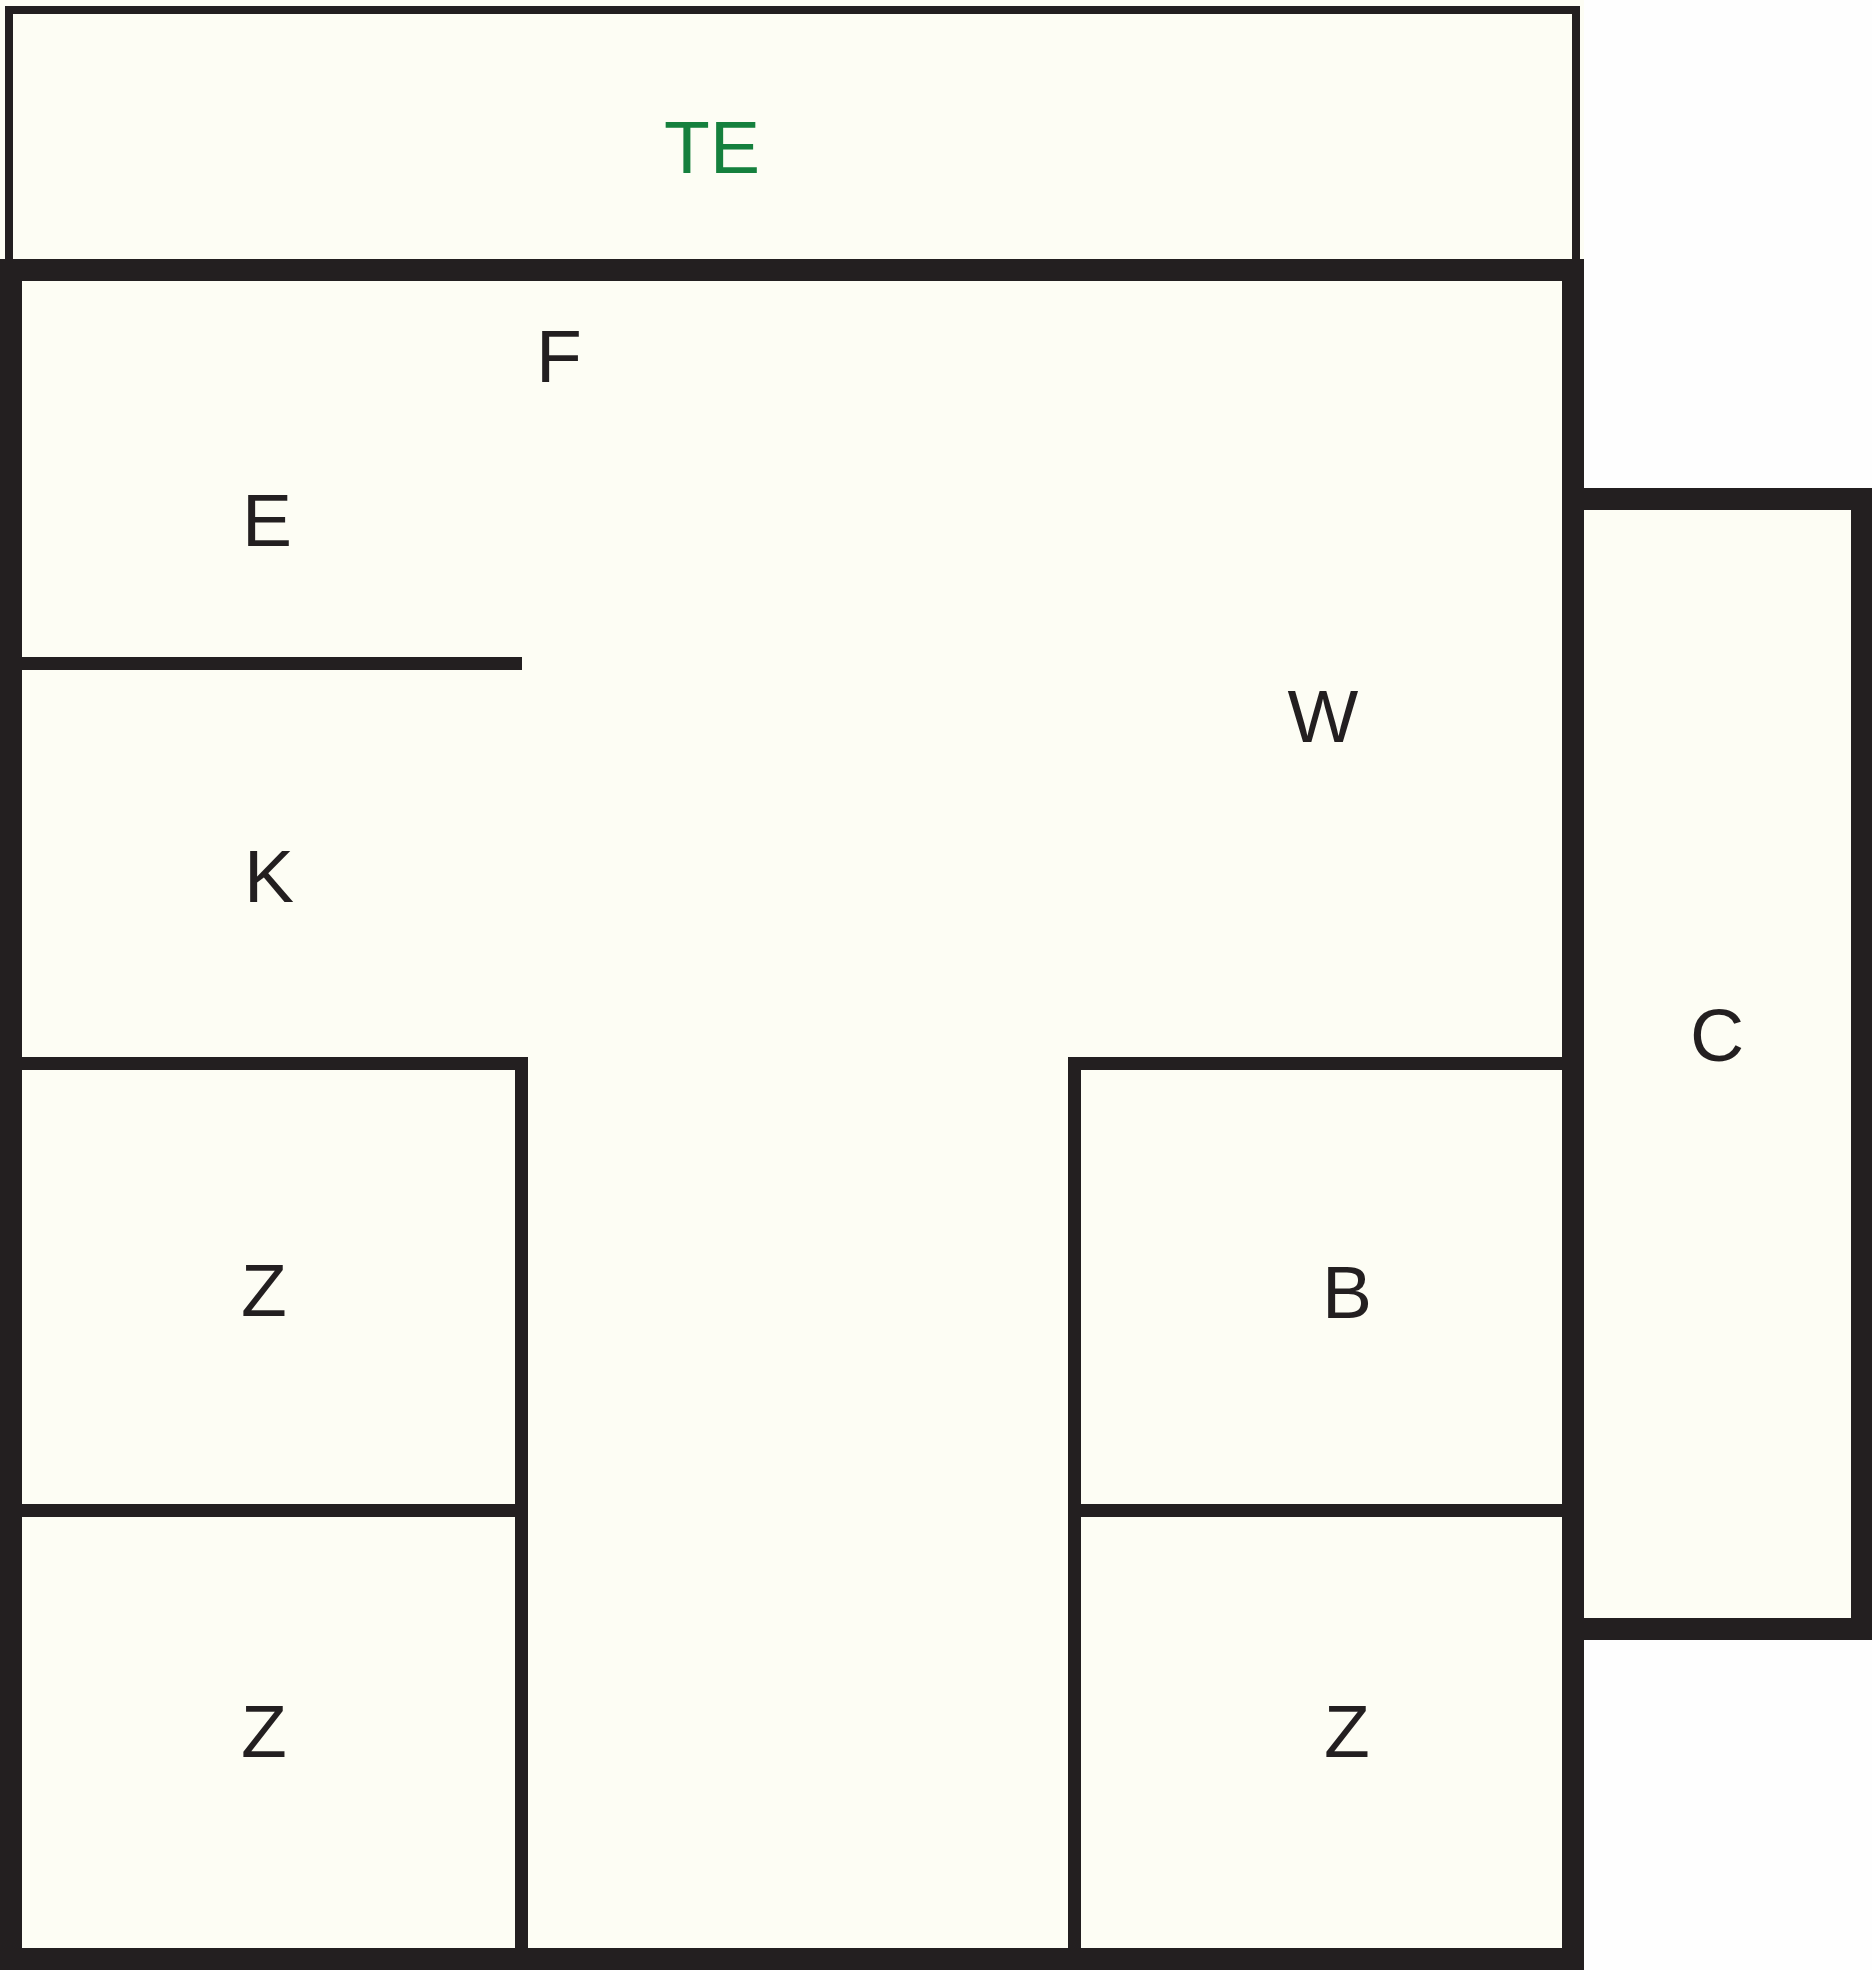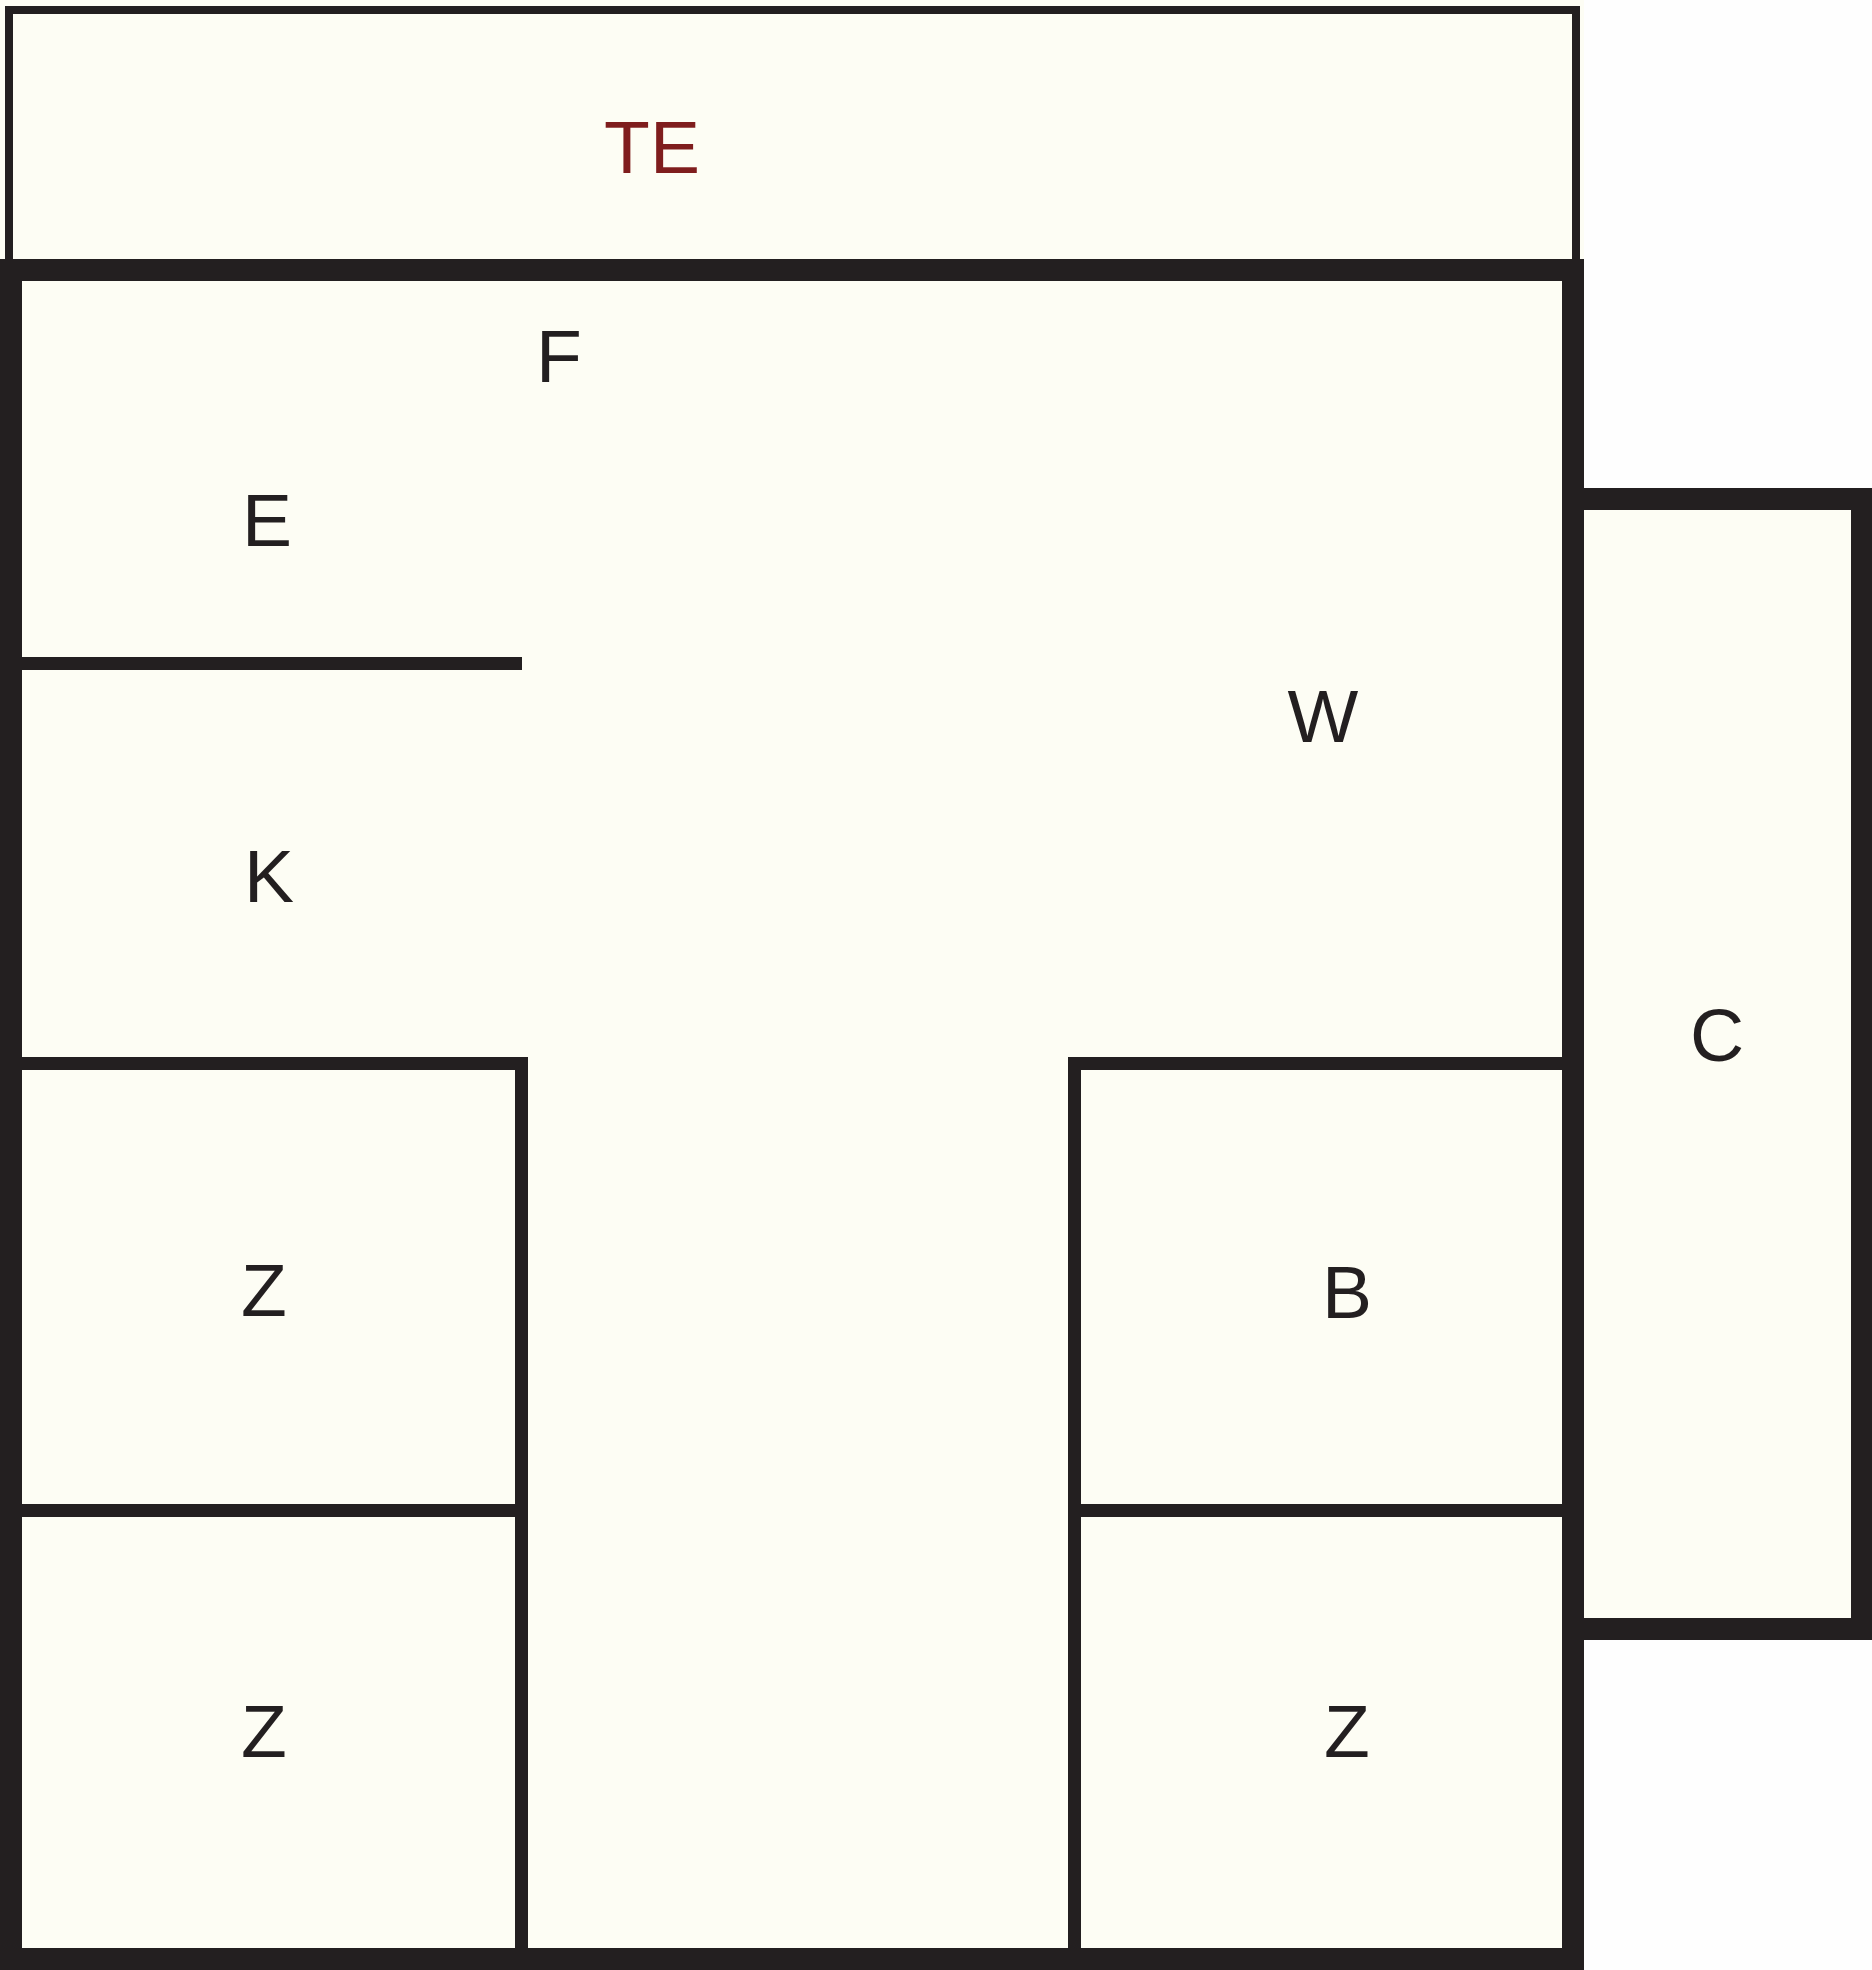--- a/index.html
+++ b/index.html
@@ -33,21 +33,21 @@
     <div class="wall" style="left: 22px; top: 657px; width: 500px; height: 13px; background: rgb(35, 31, 32);"></div>
     <div class="wall" style="left: 1562px; top: 488px; width: 310px; height: 22px; background: rgb(35, 31, 32);"></div>
     <div class="wall" style="left: 1851px; top: 488px; width: 22px; height: 1152px; background: rgb(35, 31, 32);"></div>
     <div class="wall" style="left: 1562px; top: 1618px; width: 310px; height: 22px; background: rgb(35, 31, 32);"></div>
     <div class="wall" style="left: 22px; top: 1057px; width: 506px; height: 13px; background: rgb(35, 31, 32);"></div>
     <div class="wall" style="left: 515px; top: 1057px; width: 13px; height: 913px; background: rgb(35, 31, 32);"></div>
     <div class="wall" style="left: 22px; top: 1504px; width: 506px; height: 13px; background: rgb(35, 31, 32);"></div>
     <div class="wall" style="left: 1068px; top: 1057px; width: 495px; height: 13px; background: rgb(35, 31, 32);"></div>
     <div class="wall" style="left: 1068px; top: 1057px; width: 13px; height: 913px; background: rgb(35, 31, 32);"></div>
     <div class="wall" style="left: 1068px; top: 1504px; width: 495px; height: 13px; background: rgb(35, 31, 32);"></div>
-    <div class="room-label" style="left: 652px; top: 147px; color: #7f1d1d;">TE</div>
+    <div class="room-label" style="left: 712px; top: 147px; color: #15803d;">TE</div>
     <div class="room-label" style="left: 559px; top: 356px; color: rgb(35, 31, 32);">F</div>
     <div class="room-label" style="left: 267px; top: 520px; color: rgb(35, 31, 32);">E</div>
     <div class="room-label" style="left: 269px; top: 876px; color: rgb(35, 31, 32);">K</div>
     <div class="room-label" style="left: 1323px; top: 716px; color: rgb(35, 31, 32);">W</div>
     <div class="room-label" style="left: 1717px; top: 1035px; color: rgb(35, 31, 32);">C</div>
     <div class="room-label" style="left: 264px; top: 1290px; color: rgb(35, 31, 32);">Z</div>
     <div class="room-label" style="left: 264px; top: 1731px; color: rgb(35, 31, 32);">Z</div>
     <div class="room-label" style="left: 1347px; top: 1292px; color: rgb(35, 31, 32);">B</div>
     <div class="room-label" style="left: 1347px; top: 1731px; color: rgb(35, 31, 32);">Z</div>
   </div>

